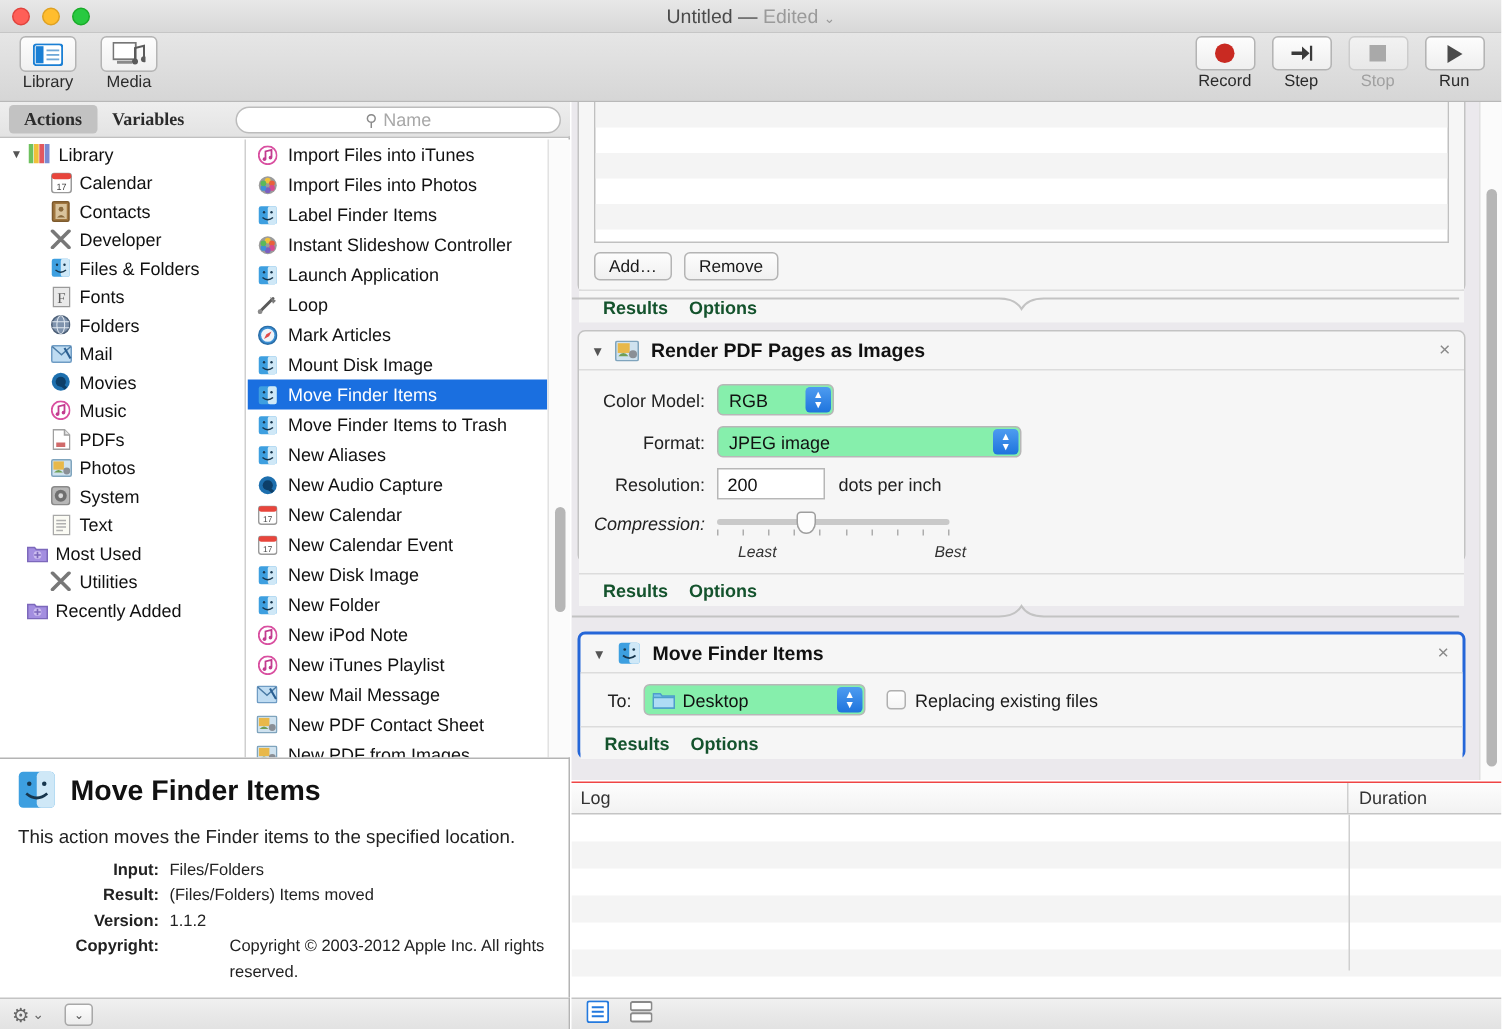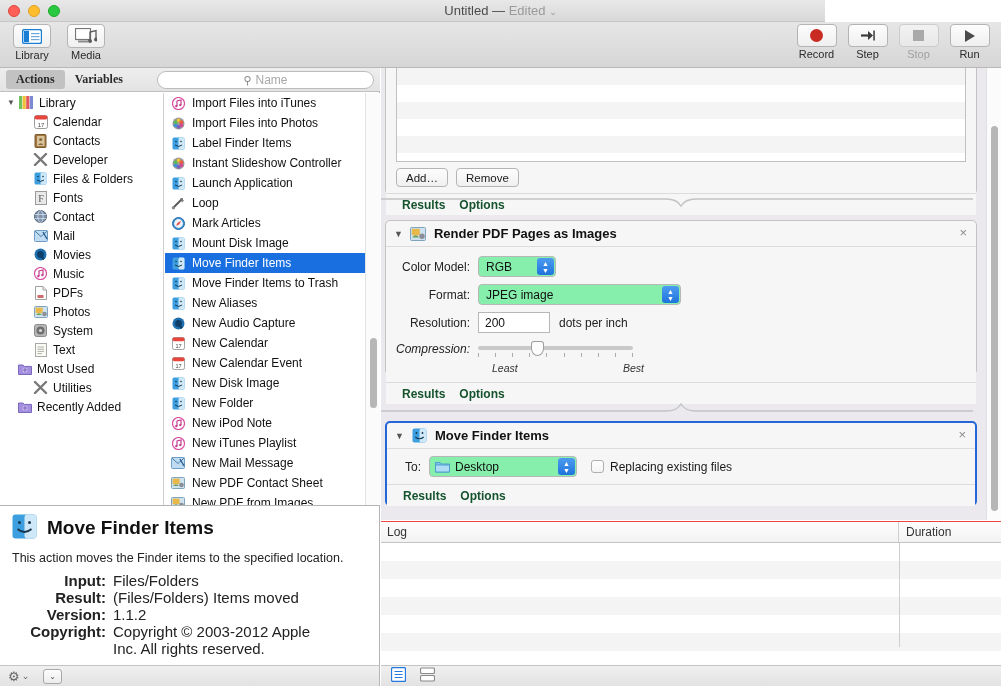--- a/index.html
+++ b/index.html
@@ -9,21 +9,21 @@
     font-size: 12px;
     color: #1a1a1a;
     overflow: hidden;
     background: #ffffff;
     -webkit-font-smoothing: antialiased;
   }
   .app { position: relative; width: 1001px; height: 686px; }
 
   
   .titlebar {
-    position: absolute; left: 0; top: 0; width: 825px; height: 22px;
+    position: absolute; left: 0; top: 0; width: 1001px; height: 22px;
     background: linear-gradient(to bottom, #e8e8e8, #d8d8d8);
     border-bottom: 1px solid #c6c6c6;
   }
   .traffic { position: absolute; left: 8px; top: 5px; display: flex; gap: 8px; }
   .tl { width: 12px; height: 12px; border-radius: 50%; }
   .tl.red { background: #ff5f57; border: 1px solid #e0443e; }
   .tl.yellow { background: #ffbd2e; border: 1px solid #dea123; }
   .tl.green { background: #28c940; border: 1px solid #1aab29; }
   .wintitle {
     position: absolute; left: 0; top: 0; width: 1001px; height: 22px;
@@ -116,21 +116,21 @@
 
   
   .infopanel {
     position: absolute; left: 0; top: 505px; width: 380px; height: 160px;
     background: #ffffff; border-top: 1px solid #b4b4b4; border-right: 1px solid #b4b4b4;
   }
   .infohead { position: absolute; left: 12px; top: 8px; display: flex; align-items: center; gap: 10px; }
   .infohead .title { font-size: 19px; font-weight: bold; color: #111; }
   .infodesc { position: absolute; left: 12px; top: 45px; width: 356px; font-size: 12.5px; color: #222; }
   .infotable { position: absolute; left: 12px; top: 66px; width: 356px; }
-  .inforow { display: flex; font-size: 15px; line-height: 17px; color: #222; }
+  .inforow { display: flex; font-size: 11px; line-height: 17px; color: #222; justify-content: space-between; }
   .inforow .k { width: 101px; text-align: right; font-weight: bold; padding-right: 7px; }
   .inforow .v { flex: 1; }
 
   
   .statusleft {
     position: absolute; left: 0; top: 665px; width: 380px; height: 21px;
     background: linear-gradient(to bottom,#f0f0f0,#e2e2e2);
     border-top: 1px solid #c4c4c4; border-right: 1px solid #b4b4b4;
     display: flex; align-items: center; padding-left: 8px; gap: 14px;
   }
@@ -419,21 +419,21 @@
       </div>
 
       <div class="trow child">
         <span class="ico">
           <svg width="13" height="13" viewBox="0 0 13 13">
               <circle cx="6.5" cy="6.5" r="6" fill="#7f93ad" stroke="#4d6078"></circle>
               <ellipse cx="6.5" cy="6.5" rx="2.6" ry="6" fill="none" stroke="#dfe7ef" stroke-width="0.7"></ellipse>
               <path d="M0.8 4.5 H12.2 M0.8 8.5 H12.2" stroke="#dfe7ef" stroke-width="0.7"></path>
             </svg>
         </span>
-        <span>Contact</span>
+        <span>Folders</span>
       </div>
 
       <div class="trow child">
         <span class="ico">
           <svg width="14" height="12" viewBox="0 0 14 12">
               <rect x="0.5" y="0.5" width="13" height="11" rx="1" fill="#bfdcf2" stroke="#6f9cc4"></rect>
               <path d="M0.8 1 L7 6.5 L13.2 1" fill="none" stroke="#4b7ba5"></path>
               <path d="M9 2 L13 9" stroke="#2a5f92" stroke-width="1.4"></path>
             </svg>
         </span>

